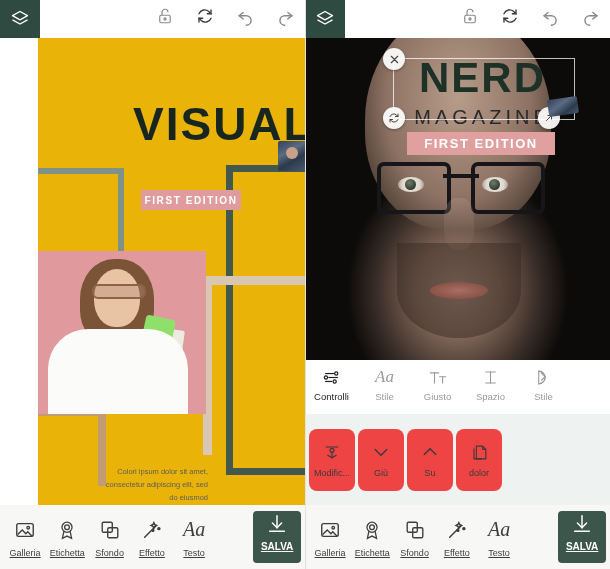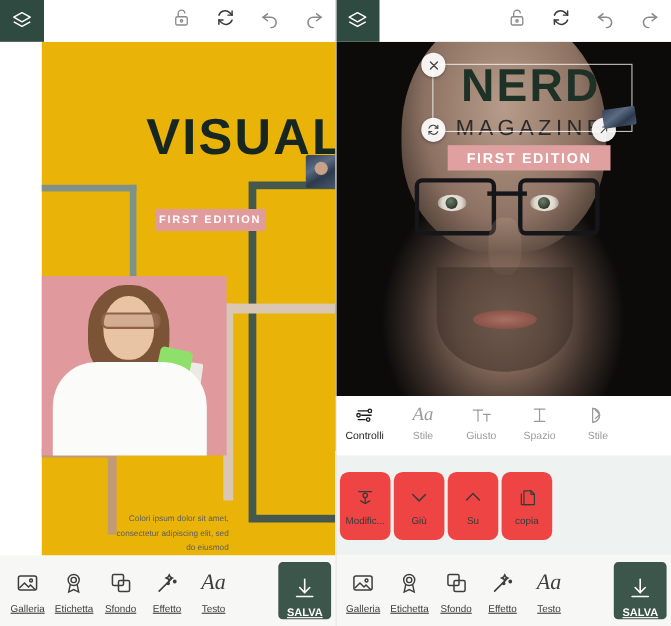--- a/index.html
+++ b/index.html
@@ -189,21 +189,21 @@
   .rtool .lb{font-size:9px;color:#3a3a3a;}
 
   
   .bottombar{
     position:absolute;bottom:0;left:0;width:305px;height:64px;background:#f7f7f5;
     display:flex;align-items:center;justify-content:space-around;padding:0 4px;box-sizing:border-box;
   }
   .btab{display:flex;flex-direction:column;align-items:center;gap:5px;width:46px;}
   .btab .gl{height:26px;display:flex;align-items:center;justify-content:center;}
   .btab .lb{font-size:9px;color:#3e3e3e;text-decoration:underline;}
-  .btab.save{background:#3d564c;border-radius:4px;width:52px;height:52px;justify-content:flex-end;gap:4px;margin-left:38px;}
+  .btab.save{background:#3d564c;border-radius:4px;width:52px;height:52px;justify-content:flex-start;gap:4px;margin-left:38px;}
   .btab.save .lb{color:#ffffff;font-weight:bold;font-size:10px;}
   .divider{position:absolute;left:305px;top:0;width:1px;height:569px;background:#e3e3e3;z-index:40;}
 </style>
 </head>
 <body>
 
 <div class="screen">
 
   <div class="panel" id="panelLeft">
 
@@ -497,21 +497,21 @@
         <div class="lb">Su</div>
       </div>
       <div class="rtool">
         <div class="gl">
           <svg width="19" height="19" viewBox="0 0 24 24" fill="none" stroke="#3a3a3a" stroke-width="1.4" stroke-linejoin="round">
             <path d="M8 4h8l4 4v12H8z"></path>
               <path d="M16 4v4h4"></path>
               <path d="M5 7v13h10"></path>
           </svg>
         </div>
-        <div class="lb">copia</div>
+        <div class="lb">dolor</div>
       </div>
     </div>
 
     <div class="bottombar">
       <div class="btab">
         <div class="gl">
           <svg width="22" height="22" viewBox="0 0 24 24" fill="none" stroke="#3e3e3e" stroke-width="1.5">
             <rect x="3" y="5" width="18" height="14" rx="2"></rect>
               <circle cx="15.5" cy="9.5" r="1.4"></circle>
               <path d="M4 17l5-5 4 4 2-2 5 5"></path>

